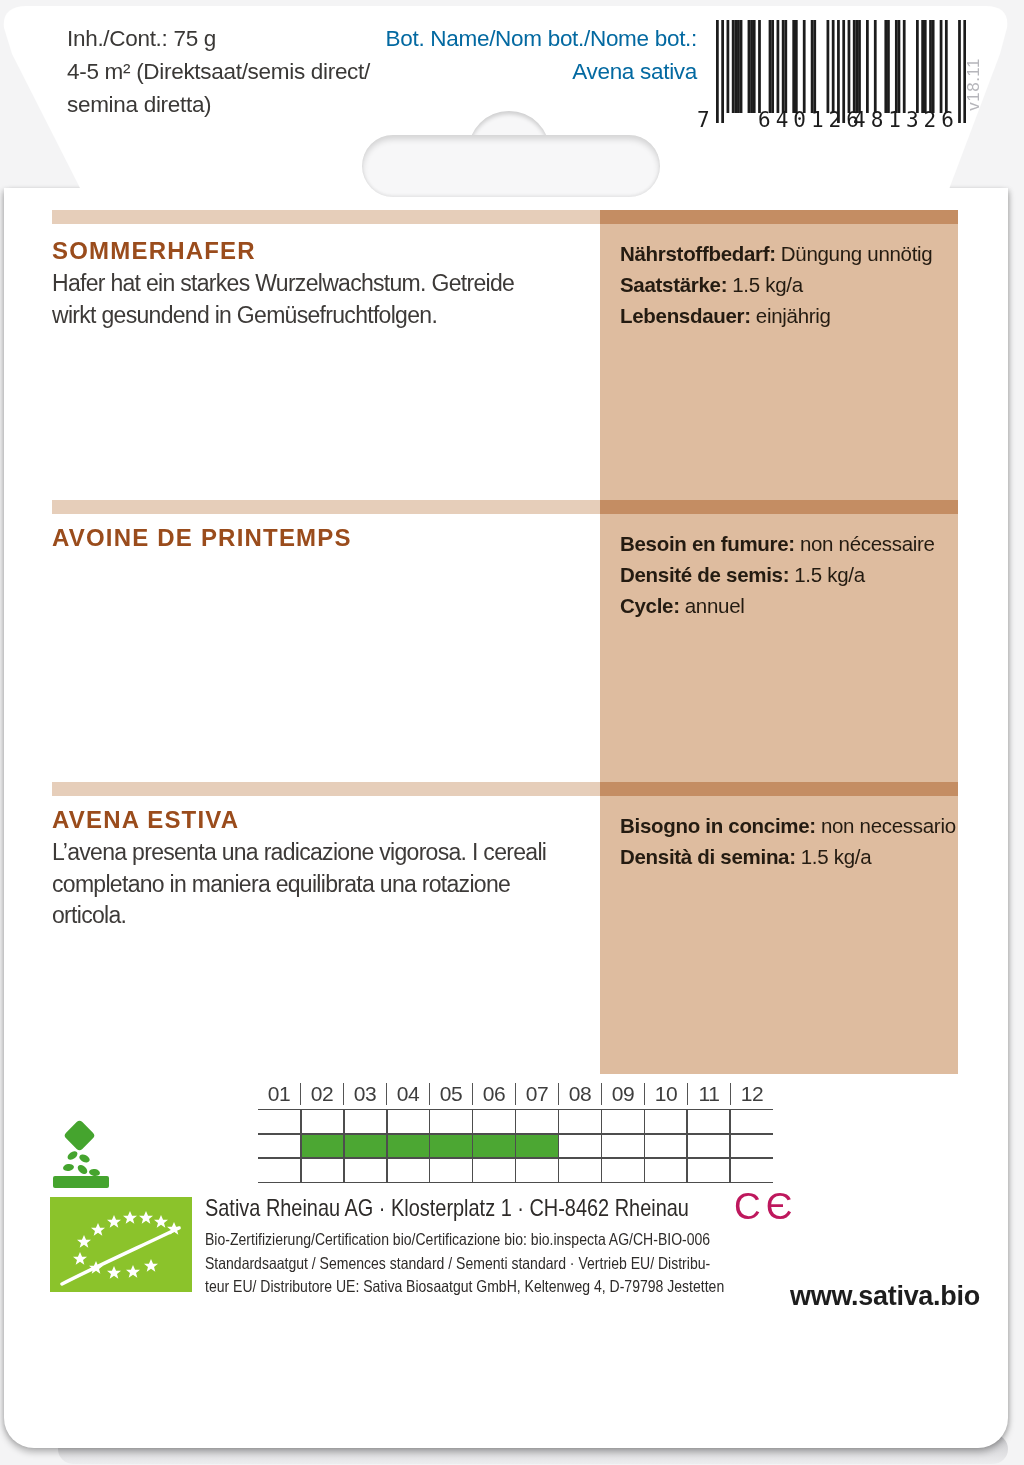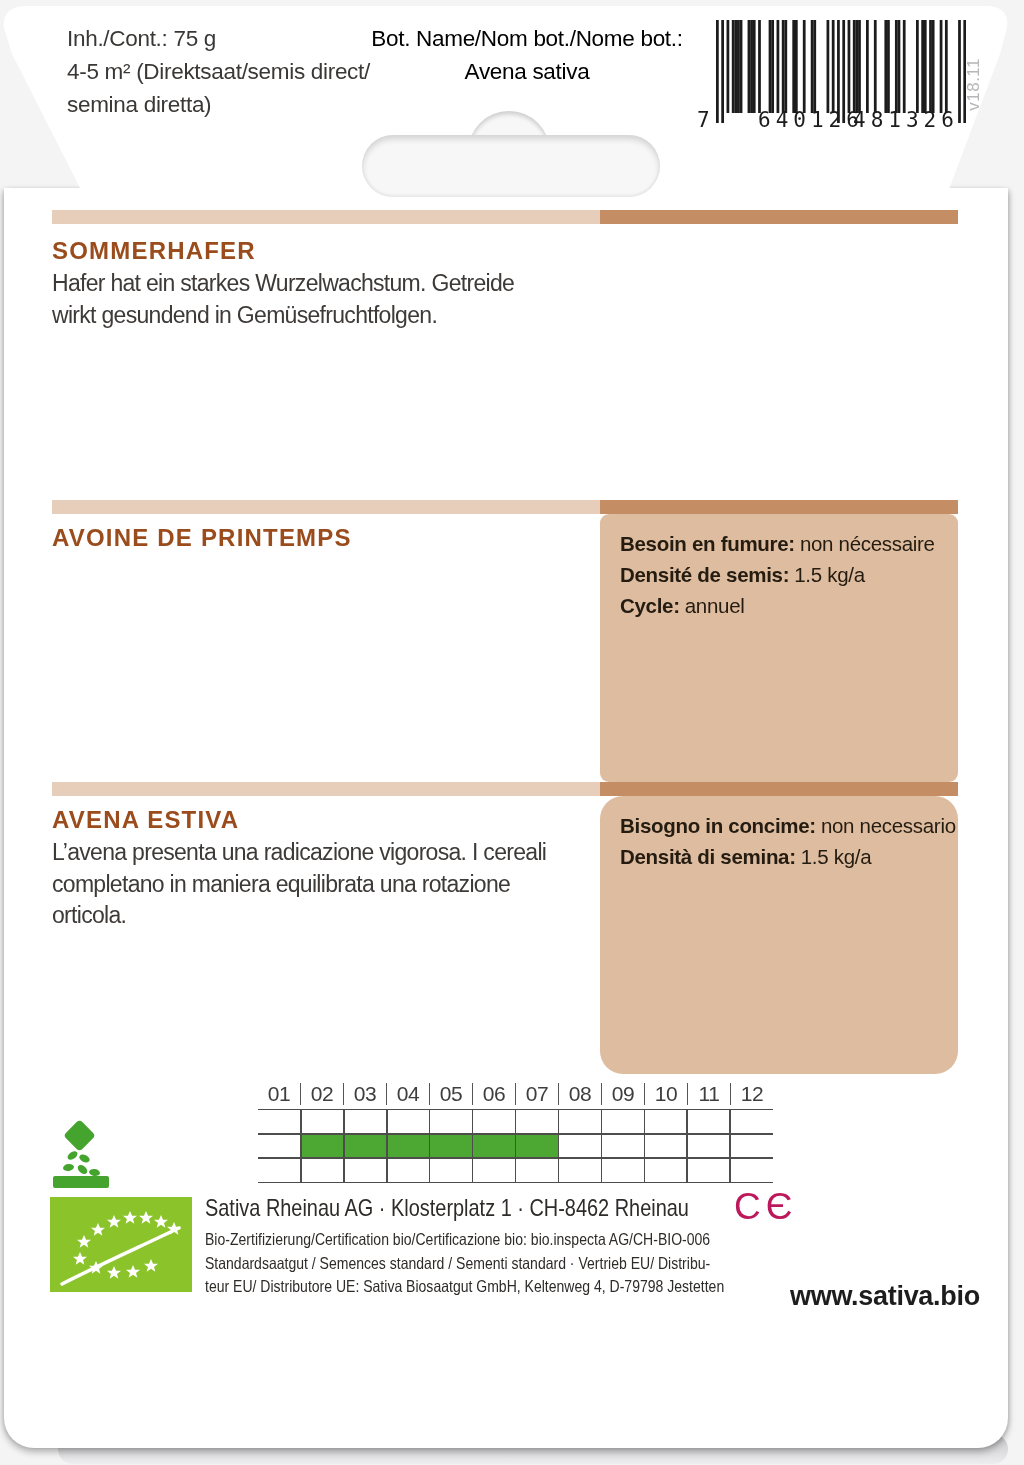--- a/index.html
+++ b/index.html
@@ -18,36 +18,36 @@
     filter:drop-shadow(0 2px 3px rgba(0,0,0,.28));}
   .slot-bump{position:absolute;left:468px;top:111px;width:82px;height:52px;z-index:3;background:#f7f7f8;
     border-radius:41px 41px 0 0;box-shadow:inset 0 3px 4px rgba(0,0,0,.17);}
   .slot-rect{position:absolute;left:362px;top:135px;width:298px;height:62px;z-index:3;background:#f7f7f8;
     border-radius:31px;box-shadow:inset 0 4px 6px rgba(0,0,0,.15), inset 0 -2px 3px rgba(0,0,0,.06);}
 
   .z{position:absolute;z-index:4;}
 
   
   .top-left{left:67px;top:22px;font-size:22.5px;line-height:33px;letter-spacing:-.3px;color:#3a3836;white-space:pre-line;}
-  .bot-name{left:357px;top:22px;width:340px;text-align:center;font-size:22.5px;line-height:33px;letter-spacing:-.3px;color:#000000;}
+  .bot-name{left:357px;top:22px;width:340px;text-align:right;font-size:22.5px;line-height:33px;letter-spacing:-.3px;color:#0369a1;}
   .bot-name .sci{}
   .barcode-svg{left:716px;top:20px;}
   .bc-digit{font-family:"DejaVu Sans Mono", monospace;font-size:21px;color:#1c1c1c;top:108px;}
   .bc-lead{left:697px;}
   .bc-g1{left:758px;letter-spacing:5px;}
   .bc-g2{left:853px;letter-spacing:5px;}
   .bc-version{left:964px;top:58px;writing-mode:vertical-rl;transform:rotate(180deg);
     font-size:17px;color:#b6b6bb;letter-spacing:.5px;}
 
   
   .divider{left:52px;width:906px;height:14px;background:linear-gradient(90deg,#e6ceba 0 60.5%,#c48d63 60.5% 100%);}
   .d1{top:210px;} .d2{top:500px;} .d3{top:782px;}
   .panel{left:600px;width:358px;background:#debc9f;color:#241b11;
     font-size:20.5px;line-height:31px;letter-spacing:-.3px;padding:14px 0 0 20px;box-sizing:border-box;}
-  .p1{top:224px;height:276px;} .p2{top:514px;height:268px;border-radius:9px;} .p3{top:796px;height:278px;border-radius:23px;}
+  .p1{top:224px;height:276px;} .p2{top:514px;height:268px;} .p3{top:796px;height:278px;}
   .fact .fl{font-weight:bold;margin-right:5px;}
   .sec-title{left:52px;font-size:24px;font-weight:bold;letter-spacing:1.2px;color:#9a4c1c;}
   .t1{top:237px;} .t2{top:524px;} .t3{top:806px;}
   .sec-body{left:52px;width:545px;font-size:23px;line-height:31.5px;letter-spacing:-.7px;color:#3d3a38;white-space:pre-line;}
   .b1{top:268px;} .b2{top:555px;} .b3{top:837px;}
 
   
   .cal{left:258px;top:1083px;width:515px;}
   .cal-header{display:flex;height:26px;}
   .cal-header .mc{flex:1;text-align:center;font-size:21px;color:#3e3e3e;letter-spacing:-.5px;height:22px;line-height:22px;}
@@ -142,20 +142,25 @@
     </svg>
   <div class="z bc-digit bc-lead">7</div>
   <div class="z bc-digit bc-g1">640126</div>
   <div class="z bc-digit bc-g2">481326</div>
   <div class="z bc-version">v18.11</div>
 
   <div class="z divider d1"></div>
   <div class="z divider d2"></div>
   <div class="z divider d3"></div>
 
+  <div class="z panel p1">
+    <div class="fact"><span class="fl">Nährstoffbedarf:</span><span>Düngung unnötig</span></div>
+    <div class="fact"><span class="fl">Saatstärke:</span><span>1.5 kg/a</span></div>
+    <div class="fact"><span class="fl">Lebensdauer:</span><span>einjährig</span></div>
+  </div>
   <div class="z panel p2">
     <div class="fact"><span class="fl">Besoin en fumure:</span><span>non nécessaire</span></div>
     <div class="fact"><span class="fl">Densité de semis:</span><span>1.5 kg/a</span></div>
     <div class="fact"><span class="fl">Cycle:</span><span>annuel</span></div>
   </div>
   <div class="z panel p3">
     <div class="fact"><span class="fl">Bisogno in concime:</span><span>non necessario</span></div>
     <div class="fact"><span class="fl">Densità di semina:</span><span>1.5 kg/a</span></div>
   </div>
 

